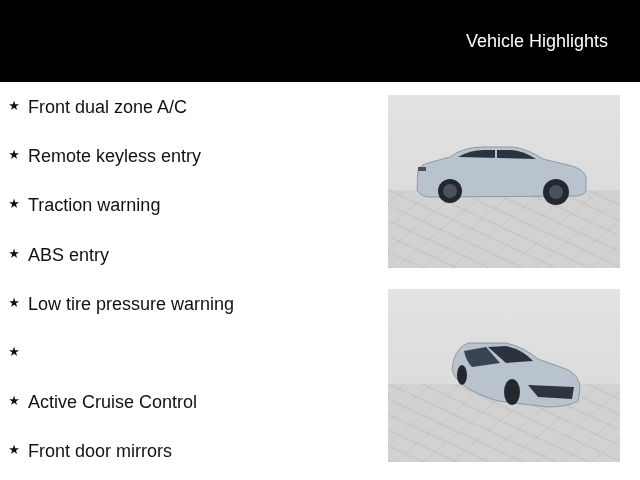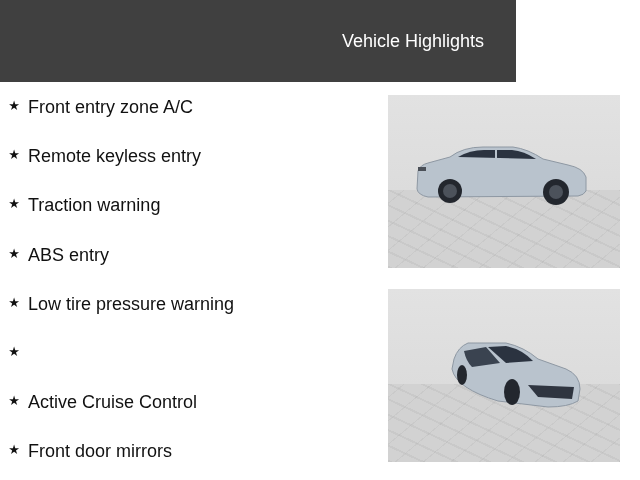--- a/index.html
+++ b/index.html
@@ -3,22 +3,22 @@
   <meta charset="utf-8">
   <style>
     html, body { margin: 0; padding: 0; }
     body {
       width: 640px; height: 480px; overflow: hidden;
       background: #ffffff;
       font-family: "Liberation Sans", sans-serif;
       position: relative;
     }
     .header {
-      position: absolute; left: 0; top: 0; width: 516px; height: 82px;
-      background: #404040;
+      position: absolute; left: 0; top: 0; width: 640px; height: 82px;
+      background: #000000;
     }
     .header-title {
       position: absolute; right: 32px; top: 31px;
       color: #ffffff; font-size: 18px; line-height: 20px;
     }
     .features {
       position: absolute; left: 0; top: 95px; width: 370px;
       list-style: none; margin: 0; padding: 0;
     }
     .feature {
@@ -48,21 +48,21 @@
 </head>
 <body>
 
 <div class="header">
   <div class="header-title">Vehicle Highlights</div>
 </div>
 
 <ul class="features">
   <li class="feature">
     <span class="star">★</span>
-    <span>Front entry zone A/C</span>
+    <span>Front dual zone A/C</span>
   </li>
   <li class="feature">
     <span class="star">★</span>
     <span>Remote keyless entry</span>
   </li>
   <li class="feature">
     <span class="star">★</span>
     <span>Traction warning</span>
   </li>
   <li class="feature">

